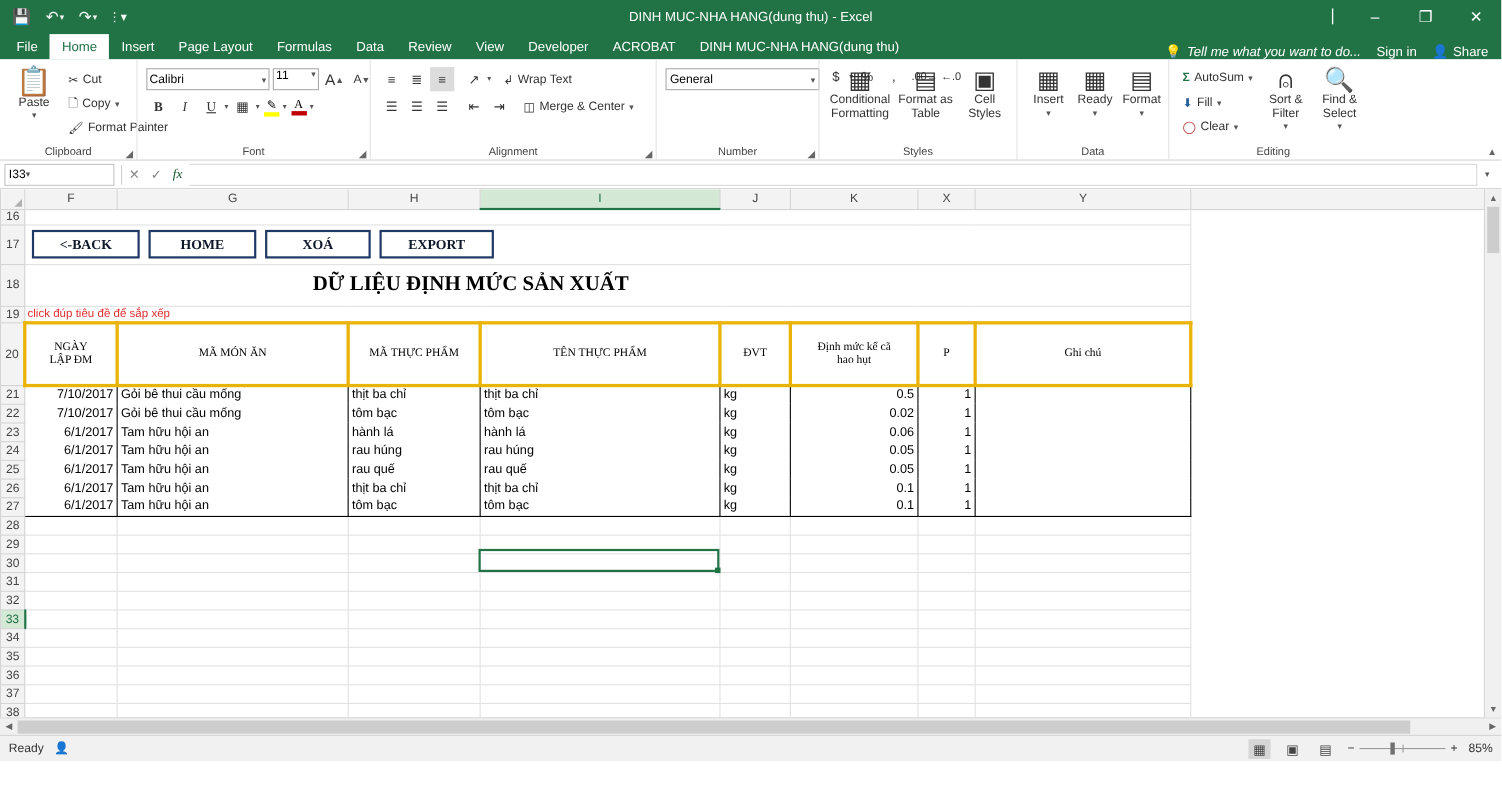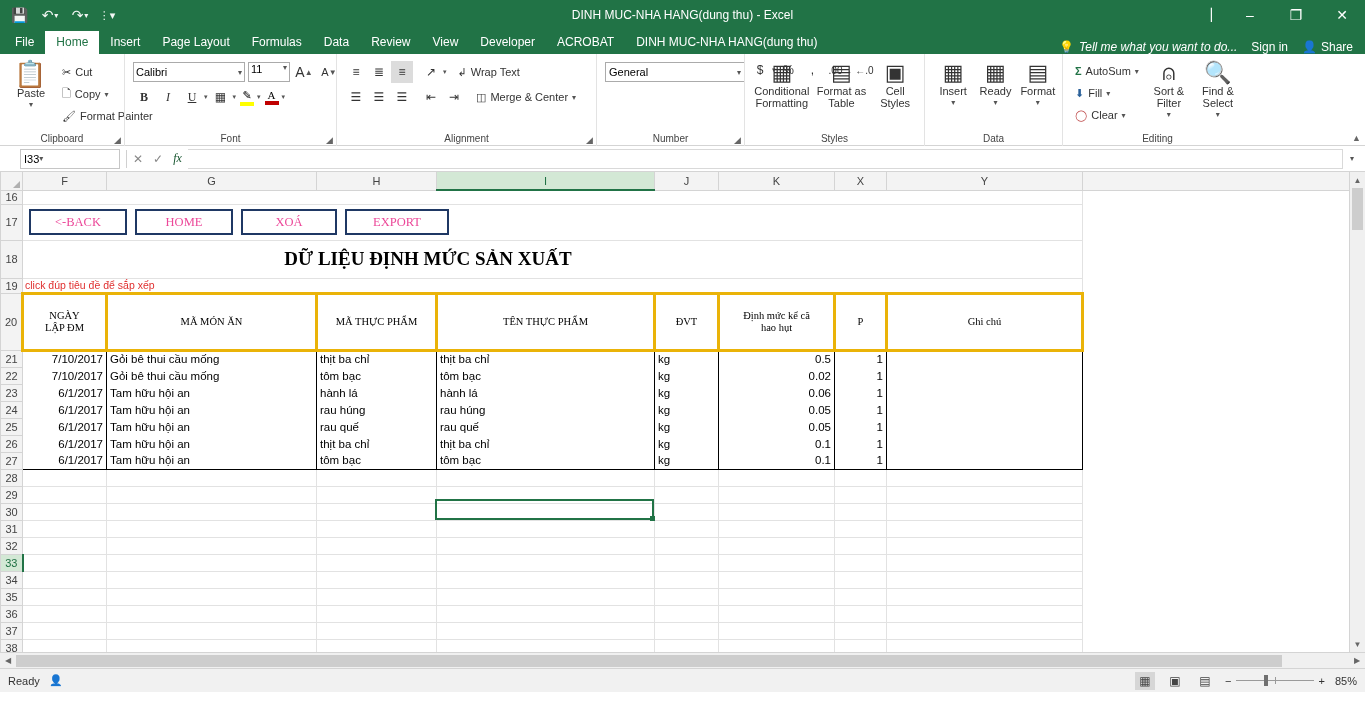--- a/index.html
+++ b/index.html
@@ -108,21 +108,21 @@
     padding: 0 3px; display: flex; align-items: center; justify-content: space-between;
   }
 
   
   .formulabar {
     height: 26px; display: flex; align-items: center; background: #fff;
     border-bottom: 1px solid #d4d4d4; padding: 2px 4px;
   }
   .namebox {
     width: 100px; height: 20px; border: 1px solid #c6c6c6; background: #fff;
-    font-size: 11px; display: flex; align-items: center; padding: 0 3px; margin-left: 16px;
+    font-size: 11px; display: flex; align-items: center; padding: 0 3px;
   }
   .fb-sep { width: 1px; height: 18px; background: #d0d0d0; margin: 0 6px; }
   .fb-icons { display: flex; align-items: center; gap: 10px; color: #888; font-size: 12px; padding-right: 6px; }
   .fb-icons .chk { color: #888; }
   .fx { font-style: italic; font-family: "Liberation Serif", serif; color: #14532d; }
   .fb-input {
     flex: 1; height: 20px; border: 1px solid #d9d9d9; border-left: none; background: #fff;
     font-size: 12px; padding-left: 4px; display: flex; align-items: center;
   }
   .fb-expand { width: 18px; text-align: center; color: #555; font-size: 8px; }
@@ -143,22 +143,22 @@
   .rowhdr.sel { background: #d3e8d5; color: #1d6f42; border-right: 2px solid #217346; }
   td.cell { border-right: 1px solid #e2e2e2; border-bottom: 1px solid #e2e2e2; font-size: 11.5px; padding: 0 2px; overflow: hidden; white-space: nowrap; }
   .corner { width: 22px; height: 18px; background: #f3f3f3; border: 1px solid #d4d4d4; border-top: none; position: relative; }
   .corner::after {
     content: ""; position: absolute; right: 2px; bottom: 2px;
     border-left: 7px solid transparent; border-bottom: 7px solid #b0b0b0;
   }
 
   
   .sheetbtn {
-    border: 2px solid #1f3864; background: #fff; font-weight: normal; font-size: 12.5px;
-    font-family: "Liberation Serif", serif; color: #ec4899; height: 26px;
+    border: 2px solid #1f3864; background: #fff; font-weight: bold; font-size: 12.5px;
+    font-family: "Liberation Serif", serif; color: #0f172a; height: 26px;
     display: flex; align-items: center; justify-content: center;
   }
   .sheet-title {
     font-family: "Liberation Serif", serif; font-weight: bold; font-size: 19px; text-align: center;
   }
   .hint { color: #e03030; font-size: 10.5px; }
   .thead-cell {
     border: 3px solid #eab308; font-weight: normal; font-size: 10.5px; text-align: center;
     font-family: "Liberation Serif", serif; line-height: 12px; padding: 15px;
   }

